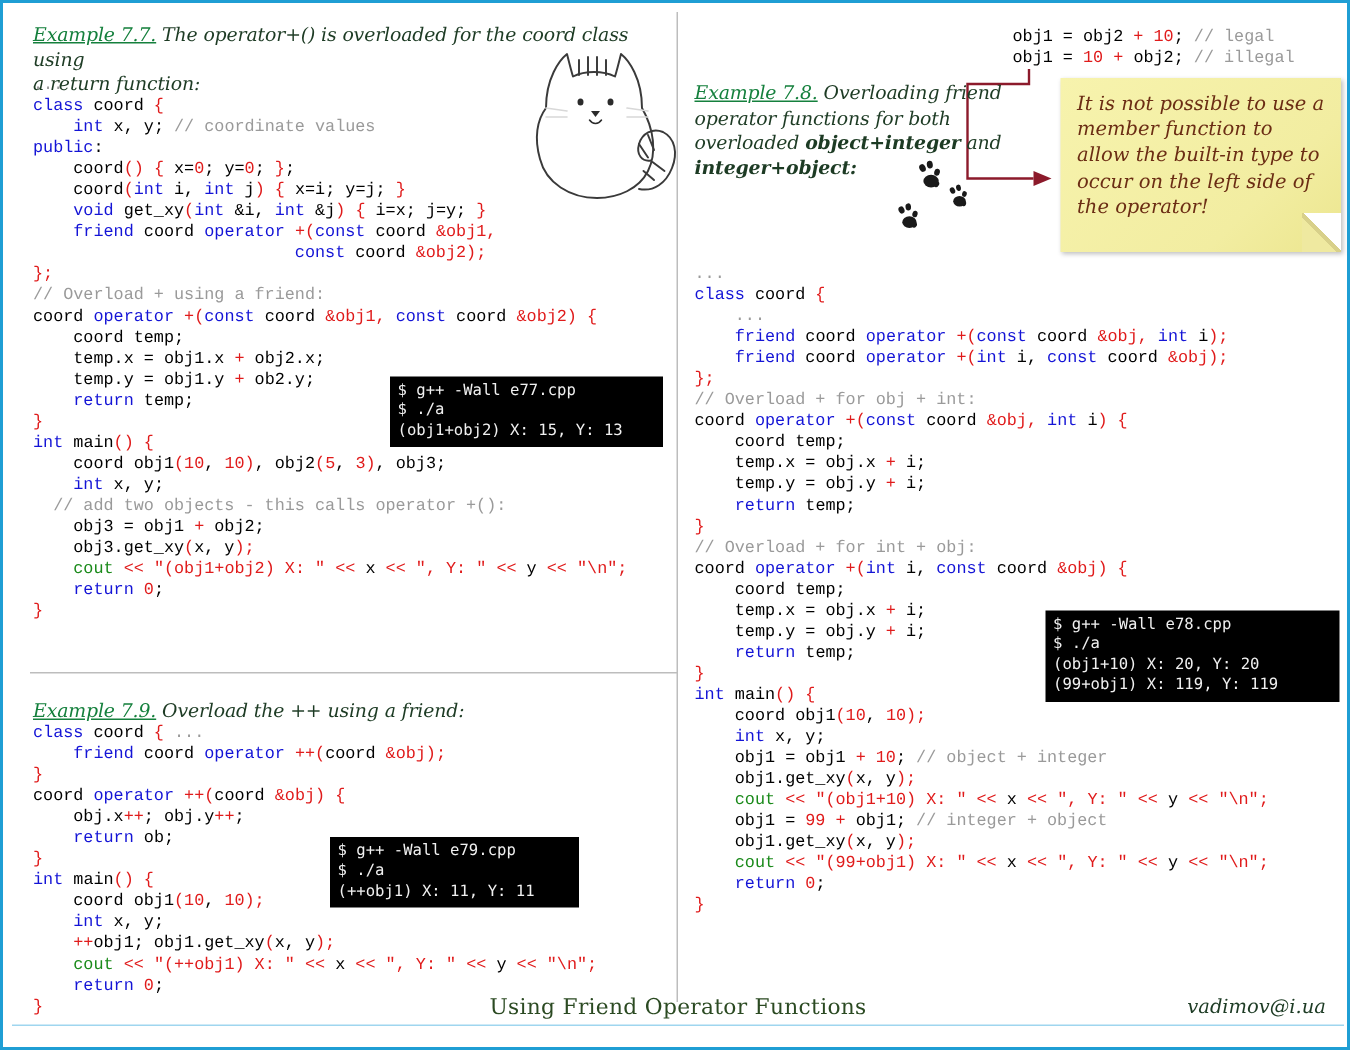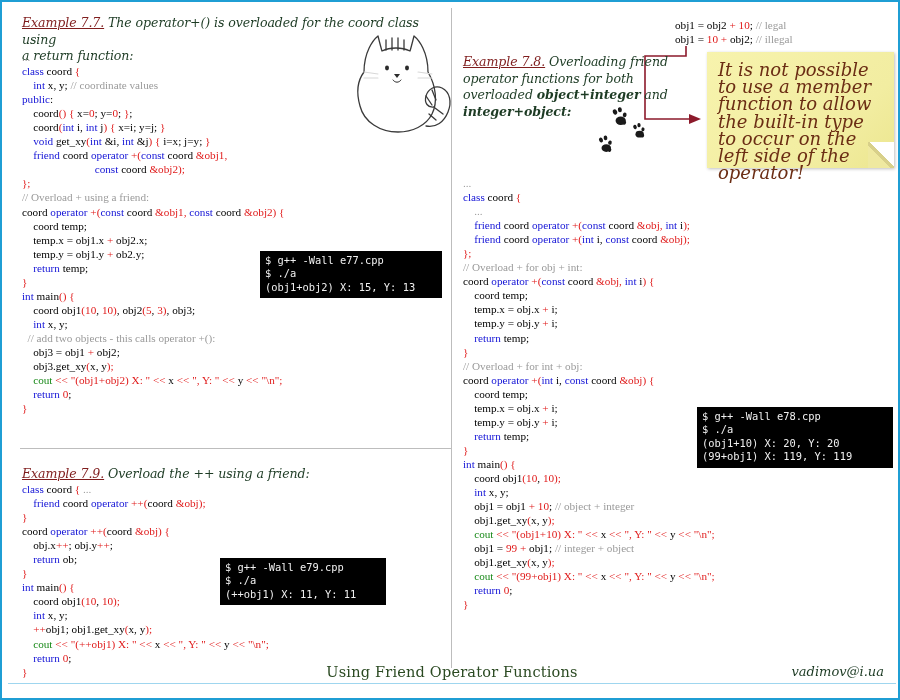--- a/index.html
+++ b/index.html
@@ -40,25 +40,25 @@
     font-family:"DejaVu Serif", serif;
     font-style:italic;
     font-size:12.6px;
     line-height:16.5px;
     color:#1d3b24;
     letter-spacing:-0.1px;
   }
   .prose b{font-weight:bold;font-style:italic;margin-top:46px;}
   .ex-label{
     text-decoration:underline;
-    color:#7f1d1d;
+    color:#15803d;
   }
   
   .code{
-    font-family:Liberation Serif, serif;
+    font-family:Liberation Mono, monospace;
     font-size:11.2px;
     line-height:14.05px;
     white-space:pre;
     color:#000000;
   }
   .k{color:#1414d6;}      
   .r{color:#e01b1b;}      
   .c{color:#9a9a9a;}      
   .s{color:#1a8a1a;}      
   .b{color:#000000;}
@@ -76,21 +76,21 @@
   }
   
   .note{
     position:absolute;
     background:linear-gradient(135deg,#f7f3ad 0%,#f2eda1 70%,#ece68f 100%);
     box-shadow:1px 1px 3px rgba(0,0,0,.25);
   }
   .note .note-text{
     font-family:"DejaVu Serif", serif;
     font-style:italic;
-    font-size:18px;
+    font-size:13px;
     line-height:17.2px;
     color:#6b2d14;
     padding:9px 10px 0 11px;
     display:block;
   }
   .note .curl{
     position:absolute;right:0;bottom:0;width:26px;height:26px;
     background:linear-gradient(225deg,#ffffff 0 48%,#d8d08a 48% 56%,#efe9a0 56%);
   }
   

